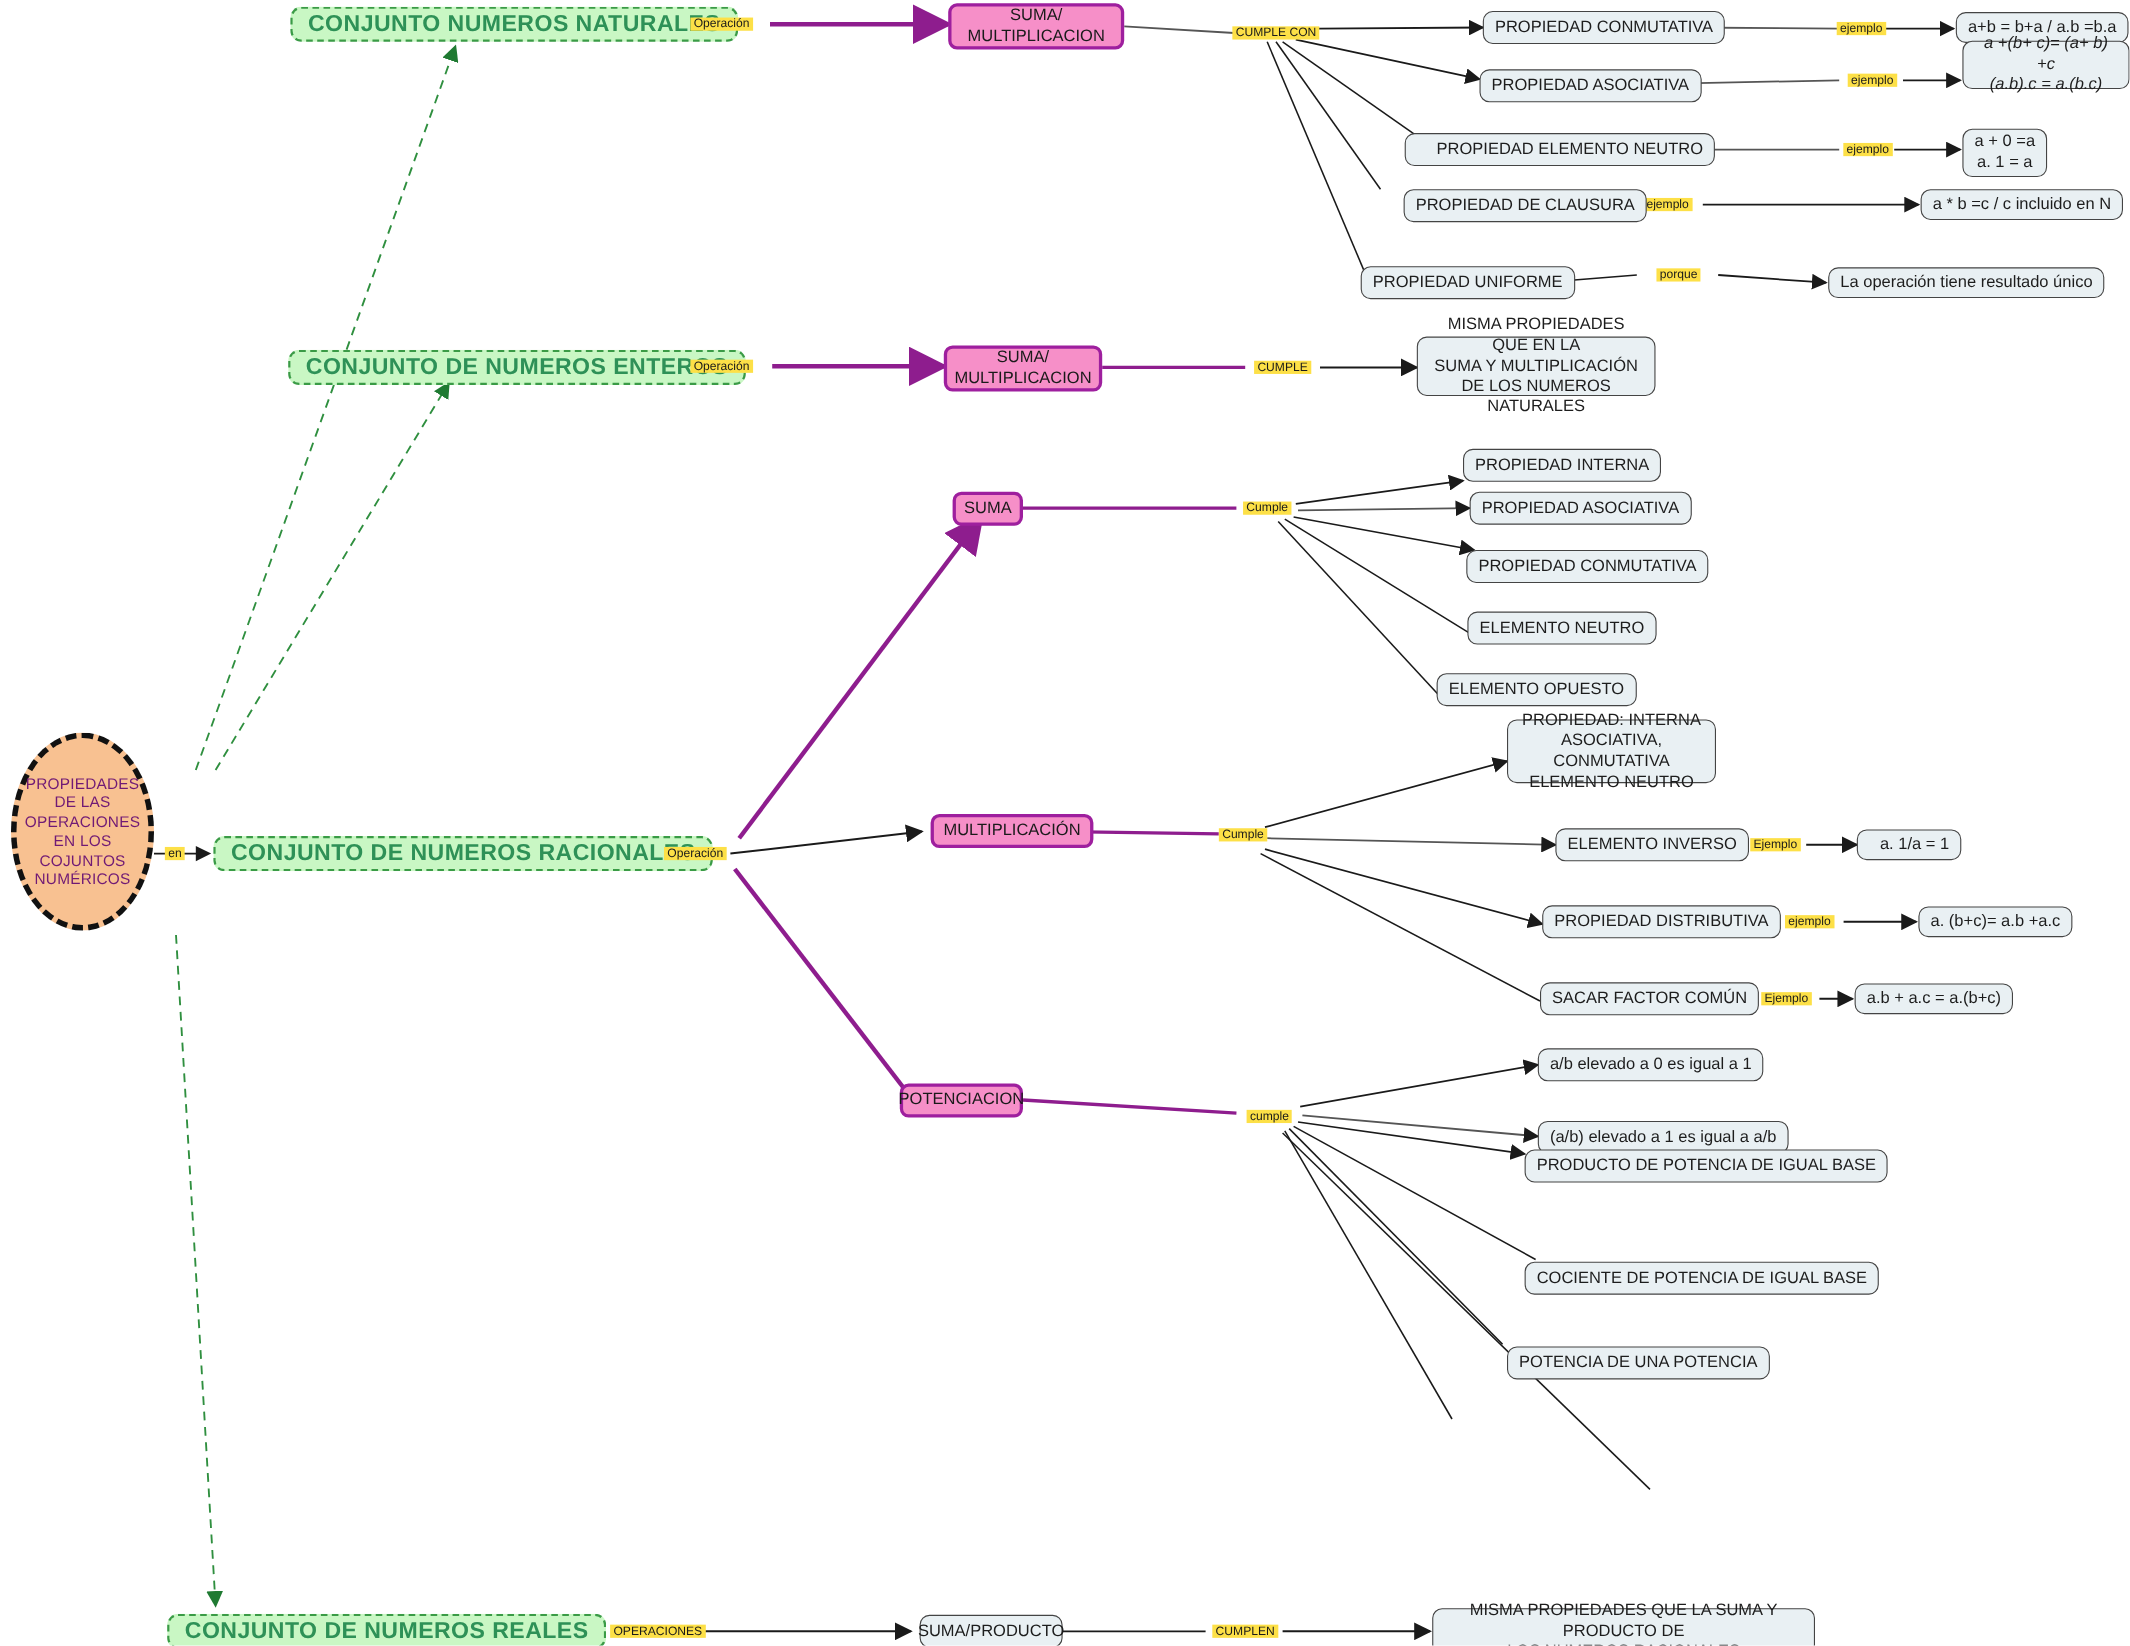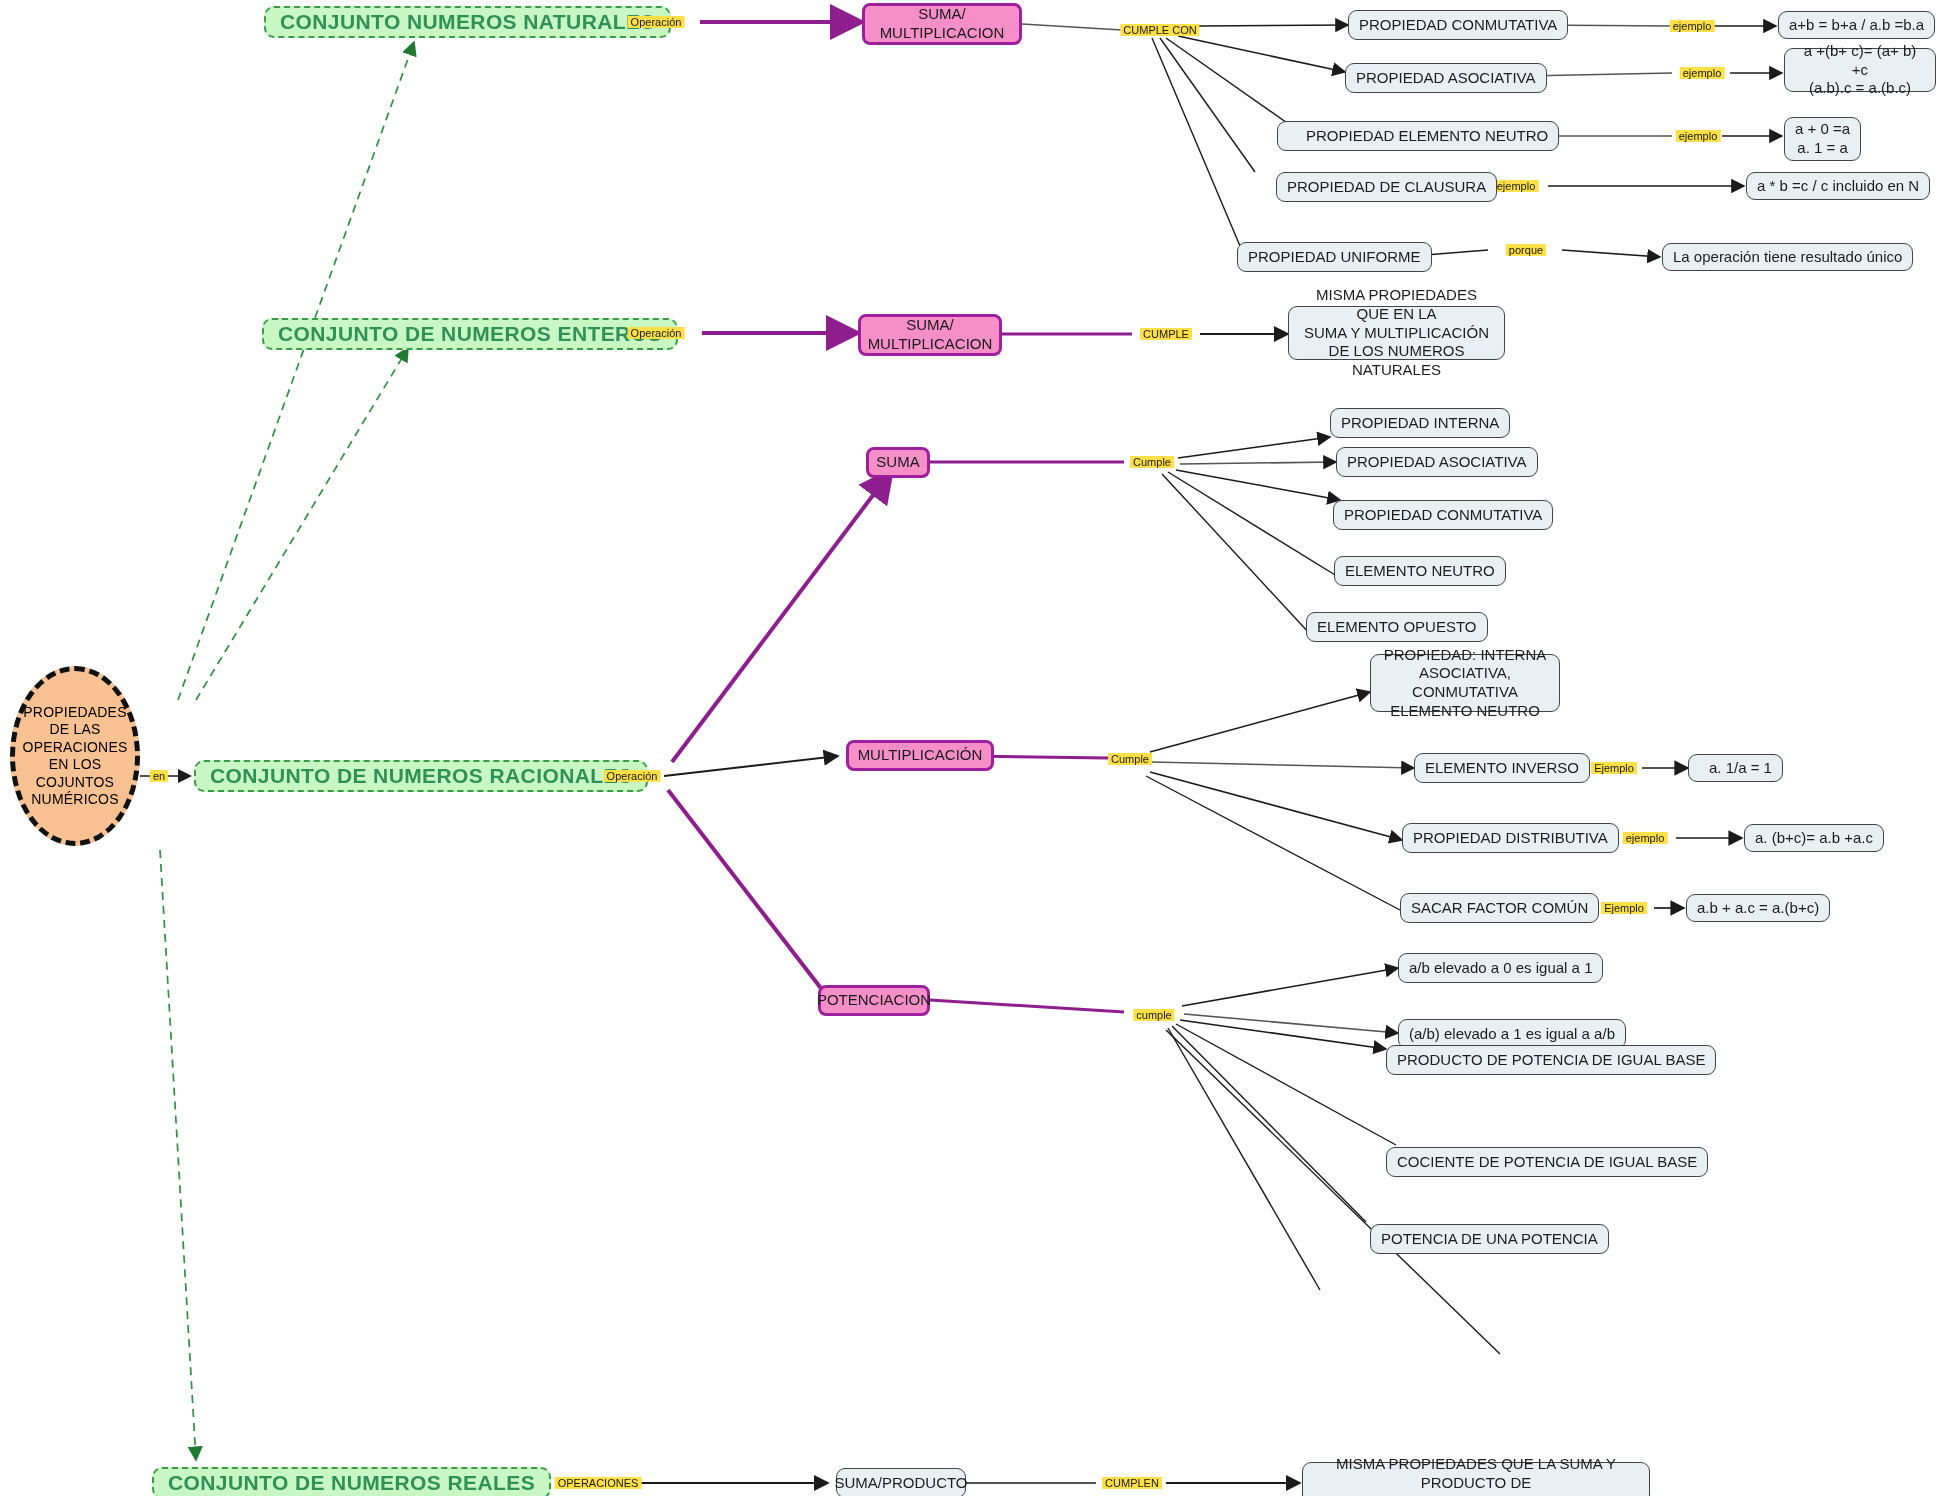--- a/index.html
+++ b/index.html
@@ -7,21 +7,21 @@
        font-family:"Liberation Sans","DejaVu Sans",sans-serif;color:#222;}
   #canvas{position:absolute;left:0;top:0;width:1936px;height:1496px;}
   svg.edges{position:absolute;left:0;top:0;width:1936px;height:1496px;pointer-events:none;}
 
   .node{position:absolute;box-sizing:border-box;display:flex;align-items:center;
         justify-content:center;text-align:center;line-height:1.25;}
 
   
   .root{
     border:5px dashed #111;border-radius:50%;
-    background:#f8c191;color:#000000;font-size:14px;letter-spacing:.2px;
+    background:#f8c191;color:#701a75;font-size:14px;letter-spacing:.2px;
     flex-direction:column;padding:6px 10px;
   }
 
   
   .cat{
     background:#c9f7c4;border:2px dashed #3a9b46;border-radius:10px;
     color:#2e9157;font-weight:bold;font-size:21px;letter-spacing:.4px;
     padding:4px 14px;white-space:nowrap;
   }
 
@@ -207,21 +207,21 @@
     <span>PROPIEDAD ASOCIATIVA</span></div>
   <div class="node prop" style="left:1277px;top:121px;height:30px;padding-left:28px;">
     <span>PROPIEDAD ELEMENTO NEUTRO</span></div>
   <div class="node prop" style="left:1276px;top:172px;height:30px;">
     <span>PROPIEDAD DE CLAUSURA</span></div>
   <div class="node prop" style="left:1237px;top:242px;height:30px;">
     <span>PROPIEDAD UNIFORME</span></div>
 
   <div class="node prop" style="left:1778px;top:11px;height:28px;">
     <span>a+b = b+a / a.b =b.a</span></div>
-  <div class="node prop" style="left:1784px;top:48px;height:44px;">
+  <div class="node prop" style="left:1784px;top:37px;height:44px;font-style:italic;">
     <span>a +(b+ c)= (a+ b) +c
 (a.b).c = a.(b.c)</span></div>
   <div class="node prop" style="left:1784px;top:117px;height:44px;">
     <span>a + 0 =a
 a. 1 = a</span></div>
   <div class="node prop" style="left:1746px;top:172px;height:28px;">
     <span>a * b =c /  c incluido en N</span></div>
   <div class="node prop" style="left:1662px;top:243px;height:28px;">
     <span>La operación tiene resultado único</span></div>
 

